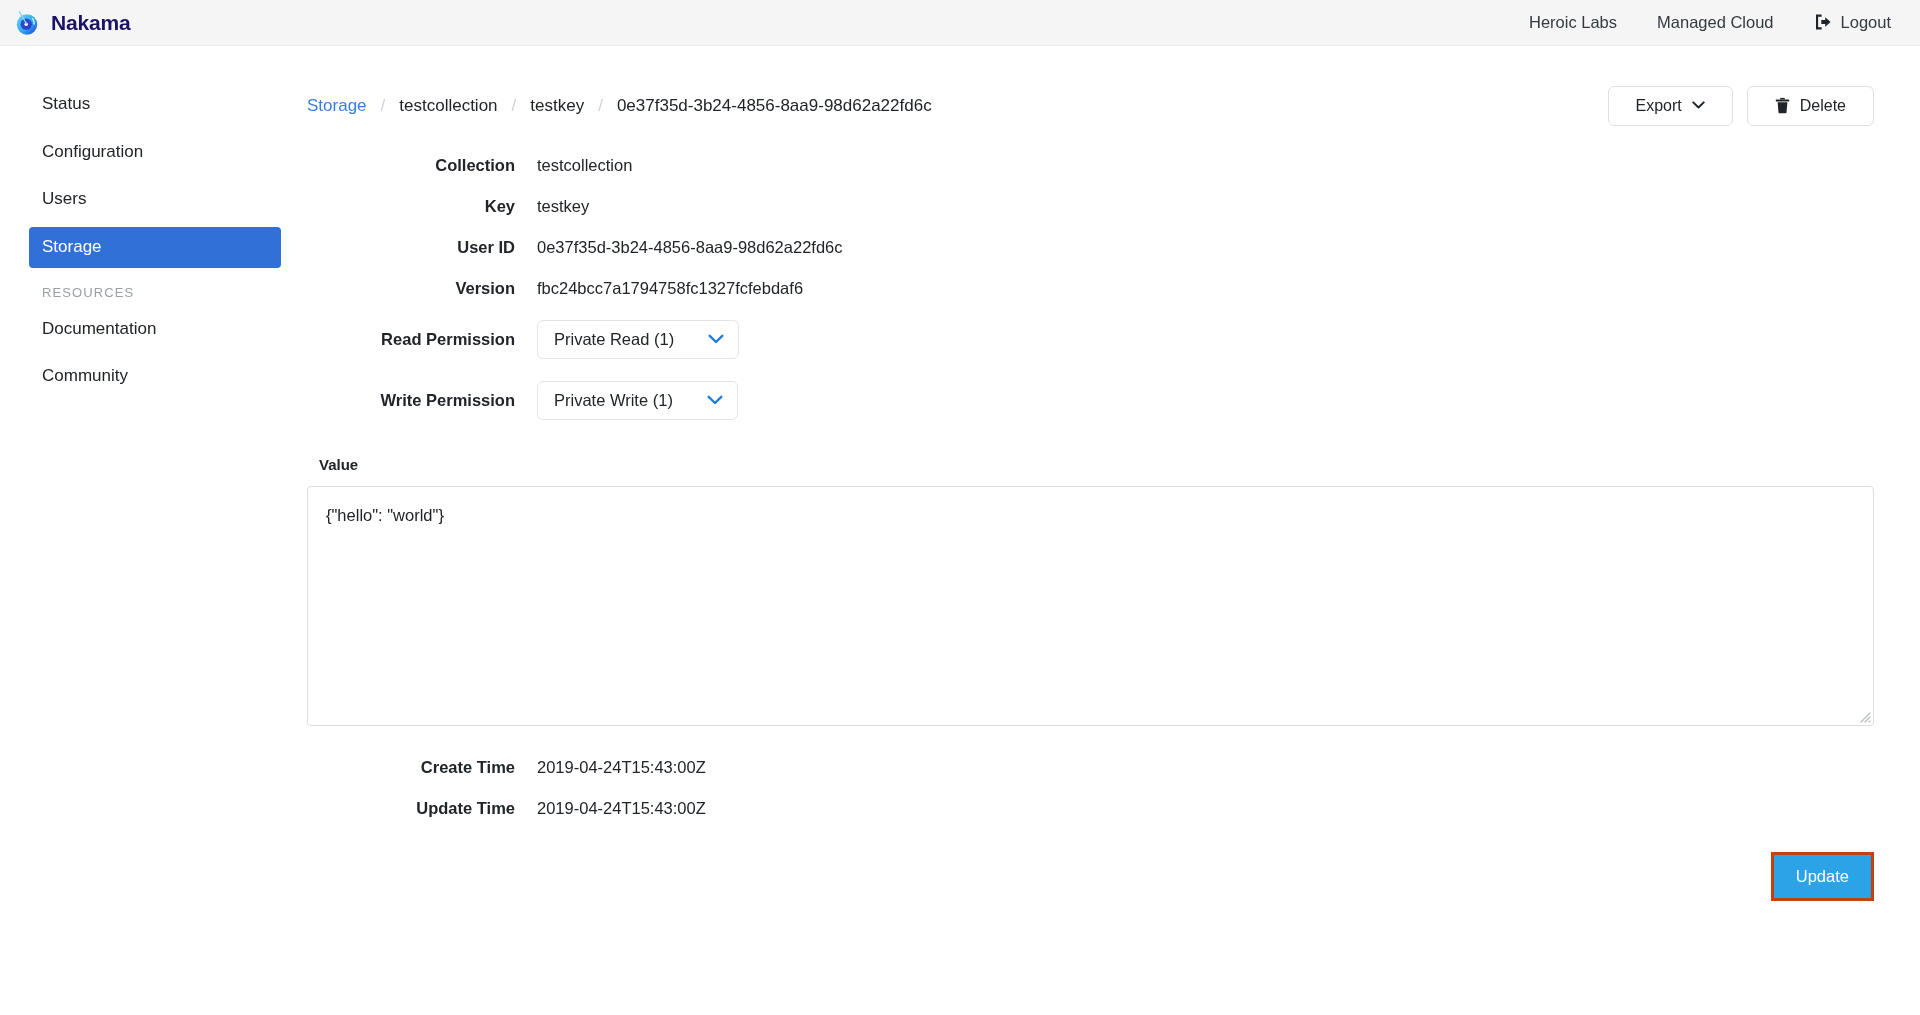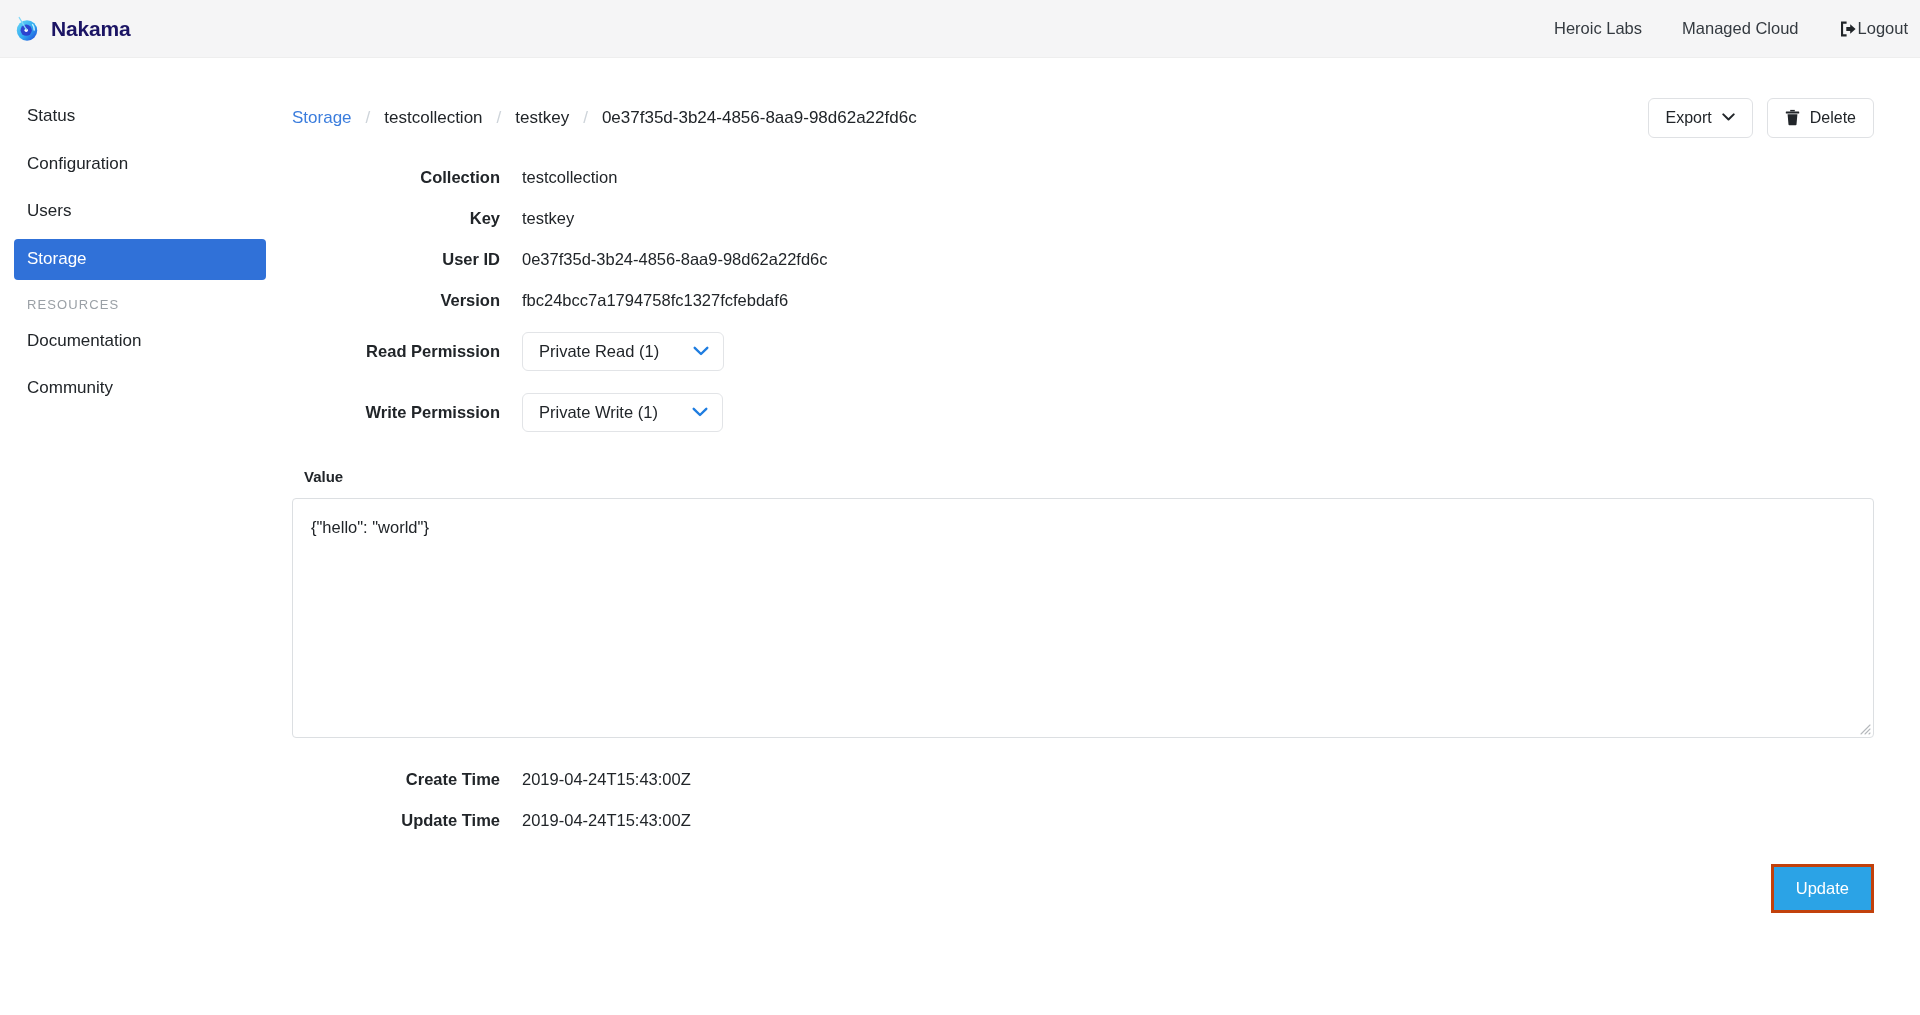--- a/index.html
+++ b/index.html
@@ -8,25 +8,25 @@
     margin: 0; padding: 0;
     width: 1920px; height: 1015px;
     background: #ffffff;
     font-family: "Liberation Sans", sans-serif;
     color: #212529;
     overflow: hidden;
   }
 
   
   .navbar {
-    height: 58px;
+    height: 46px;
     background: #f5f5f6;
     display: flex;
     align-items: center;
-    padding: 0 12px 0 14px;
+    padding: 0 29px 0 14px;
     border-bottom: 1px solid #eeeeee;
   }
   .brand {
     display: flex;
     align-items: center;
     gap: 11px;
     text-decoration: none;
   }
   .logo-mark {
     width: 26px; height: 26px;
@@ -48,34 +48,36 @@
   }
   .nav-link {
     font-size: 16.5px;
     color: #343a40;
     text-decoration: none;
     white-space: nowrap;
     cursor: pointer;
   }
   .nav-link.logout {
     display: inline-flex;
-    align-items: center;
+    align-items: flex-start;
+    gap: 8px;
   }
   .nav-link.logout svg { display: block; }
 
   
   .page {
     display: flex;
     padding-top: 38px;
   }
   .sidebar {
     width: 292px;
     flex: 0 0 292px;
     padding-left: 14px;
     padding-right: 26px;
+    margin-left: 15px;
   }
   .side-item {
     display: block;
     font-size: 17px;
     color: #212529;
     padding: 8px 13px;
     border-radius: 4px;
     margin-bottom: 7px;
     text-decoration: none;
     cursor: pointer;
@@ -132,21 +134,21 @@
     display: flex;
     gap: 14px;
     align-items: center;
   }
   .btn {
     font-family: "Liberation Sans", sans-serif;
     font-size: 16px;
     background: #ffffff;
     border: 1px solid #dfe1e4;
     border-radius: 6px;
-    padding: 9px 17px;
+    padding: 9px 27px;
     color: #212529;
     cursor: pointer;
     display: inline-flex;
     align-items: center;
     gap: 10px;
     line-height: 1.3;
     white-space: nowrap;
   }
   .btn svg { display: block; }
   .btn-primary {

